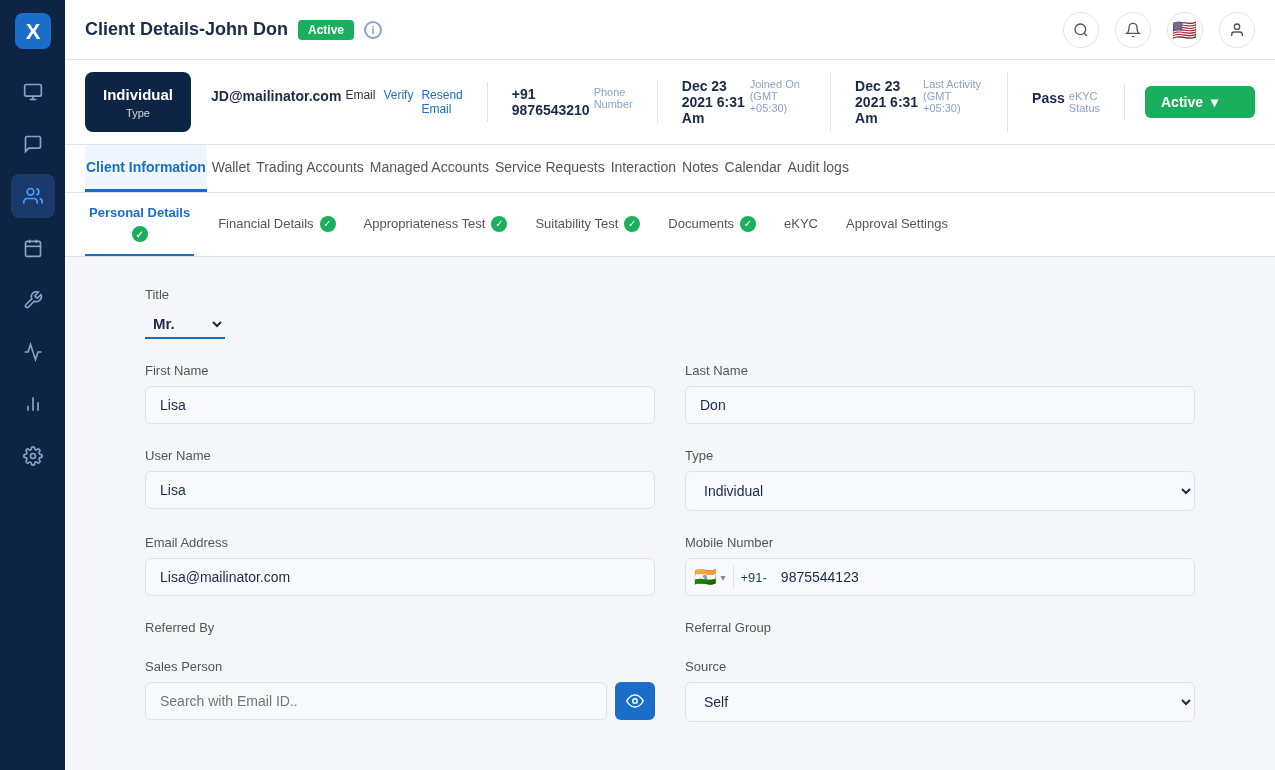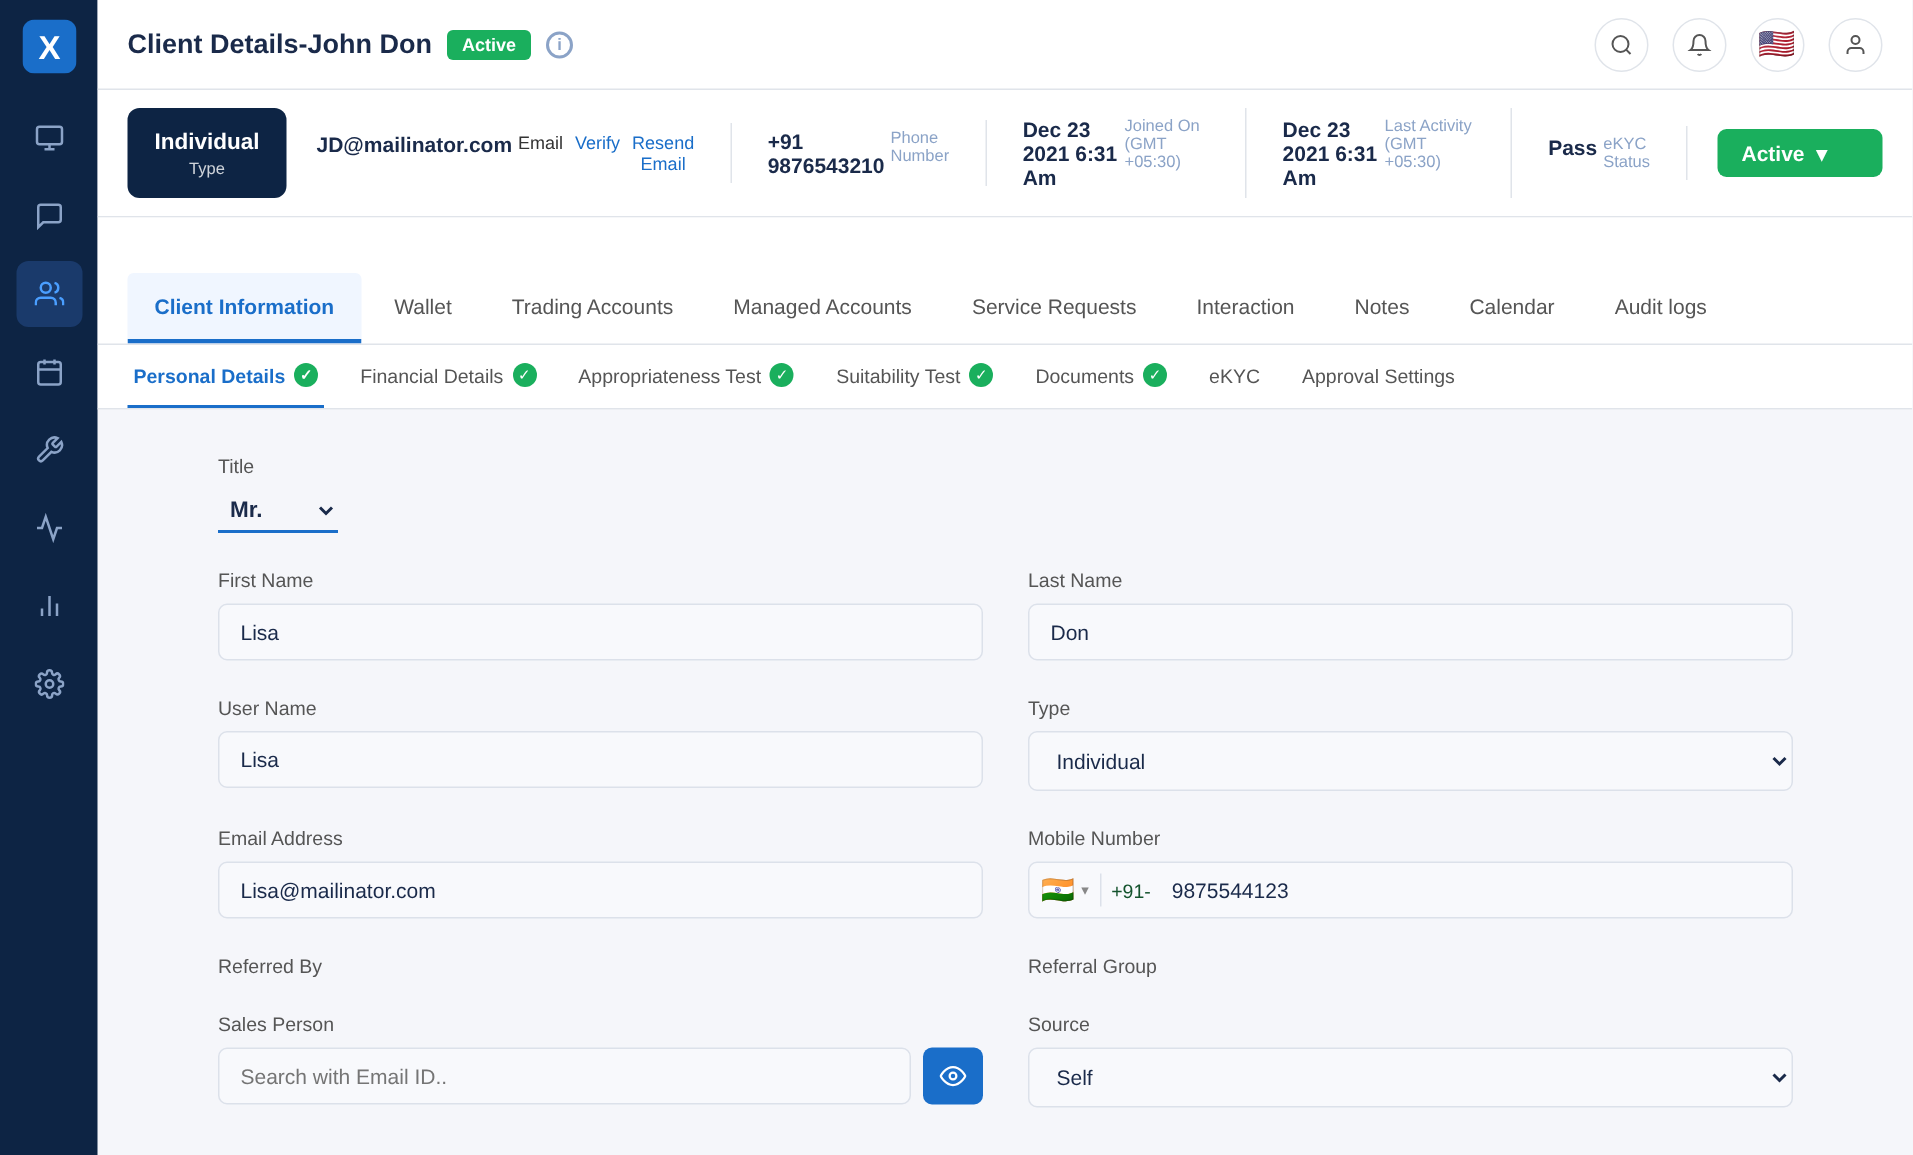--- a/index.html
+++ b/index.html
@@ -165,21 +165,20 @@
       color: #1a2a4a;
     }
     .field-label {
       font-size: 11px;
       color: #8ba3c7;
     }
     .field-actions {
       font-size: 12px;
       display: flex;
       gap: 8px;
-      text-align: center;
     }
     .field-actions a {
       color: #1a6ec9;
       cursor: pointer;
       text-decoration: none;
     }
     .status-dropdown {
       margin-left: 20px;
       background: #1aaf5d;
       color: #fff;
@@ -197,27 +196,26 @@
 
     
     .tabs-row {
       background: #fff;
       border-bottom: 1px solid #e0e4ea;
       padding: 0 20px;
       display: flex;
       gap: 4px;
     }
     .tab-item {
-      padding: 14px 18px;
+      padding: 14px 1px;
       font-size: 14px;
       color: #555;
       cursor: pointer;
       border-bottom: 3px solid transparent;
       white-space: nowrap;
-      margin-top: 37px;
     }
     .tab-item.active {
       color: #1a6ec9;
       border-bottom-color: #1a6ec9;
       font-weight: 600;
       background: #f0f6ff;
       border-radius: 4px 4px 0 0;
     }
 
     
@@ -237,20 +235,21 @@
       border-bottom: 2px solid transparent;
       white-space: nowrap;
       display: flex;
       align-items: center;
       gap: 6px;
     }
     .sub-tab-item.active {
       color: #1a6ec9;
       border-bottom-color: #1a6ec9;
       font-weight: 600;
+      flex-direction: column;
     }
     .check-icon {
       width: 16px;
       height: 16px;
       border-radius: 50%;
       background: #1aaf5d;
       color: #fff;
       display: flex;
       align-items: center;
       justify-content: center;

